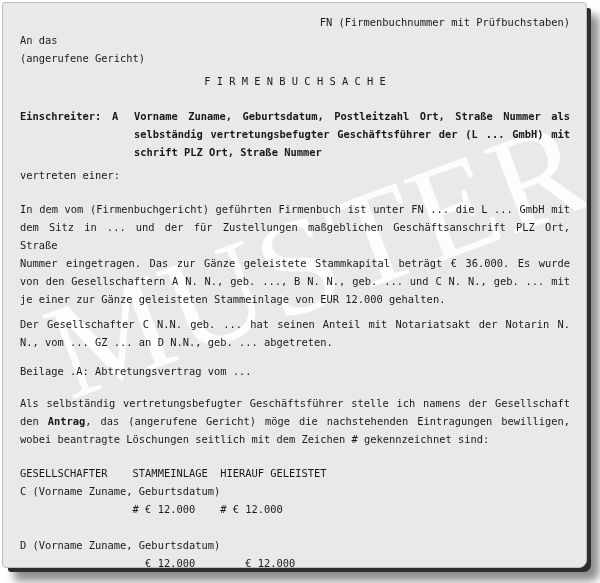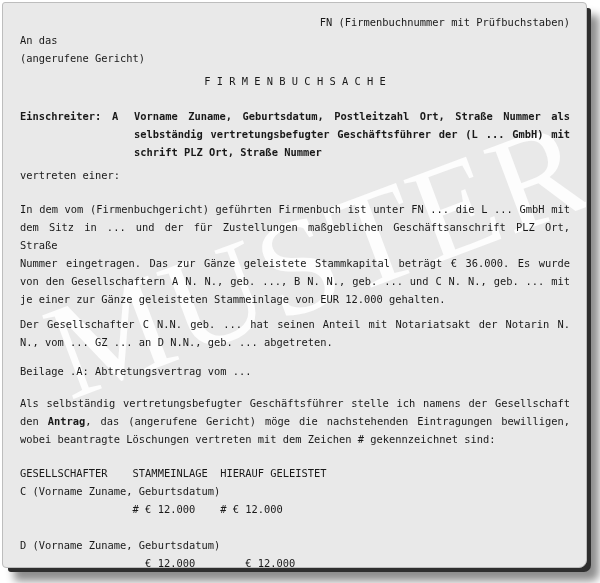--- a/index.html
+++ b/index.html
@@ -114,21 +114,21 @@
       <div class="para p-abtretung">
           <div class="jline">Der Gesellschafter C N.N. geb. ... hat seinen Anteil mit Notariatsakt der Notarin N.</div>
           <div class="jline last">N., vom ... GZ ... an D N.N., geb. ... abgetreten.</div>
         </div>
 
       <div class="beilage">Beilage .A: Abtretungsvertrag vom ...</div>
 
       <div class="para p-antrag">
         <div class="jline">Als selbständig vertretungsbefugter Geschäftsführer stelle ich namens der Gesellschaft</div>
         <div class="jline"><span>den </span><span class="bold">Antrag</span><span>, das (angerufene Gericht) möge die nachstehenden Eintragungen bewilligen,</span></div>
-        <div class="jline last">wobei beantragte Löschungen vertreten mit dem Zeichen # gekennzeichnet sind:</div>
+        <div class="jline last">wobei beantragte Löschungen seitlich mit dem Zeichen # gekennzeichnet sind:</div>
       </div>
 
       <div class="table-block">
           <div class="pre-line">GESELLSCHAFTER    STAMMEINLAGE  HIERAUF GELEISTET</div>
           <div class="pre-line">C (Vorname Zuname, Geburtsdatum)</div>
           <div class="pre-line">                  # € 12.000    # € 12.000</div>
           <div class="pre-line"></div>
           <div class="pre-line">D (Vorname Zuname, Geburtsdatum)</div>
           <div class="pre-line last">                    € 12.000        € 12.000</div>
         </div>

